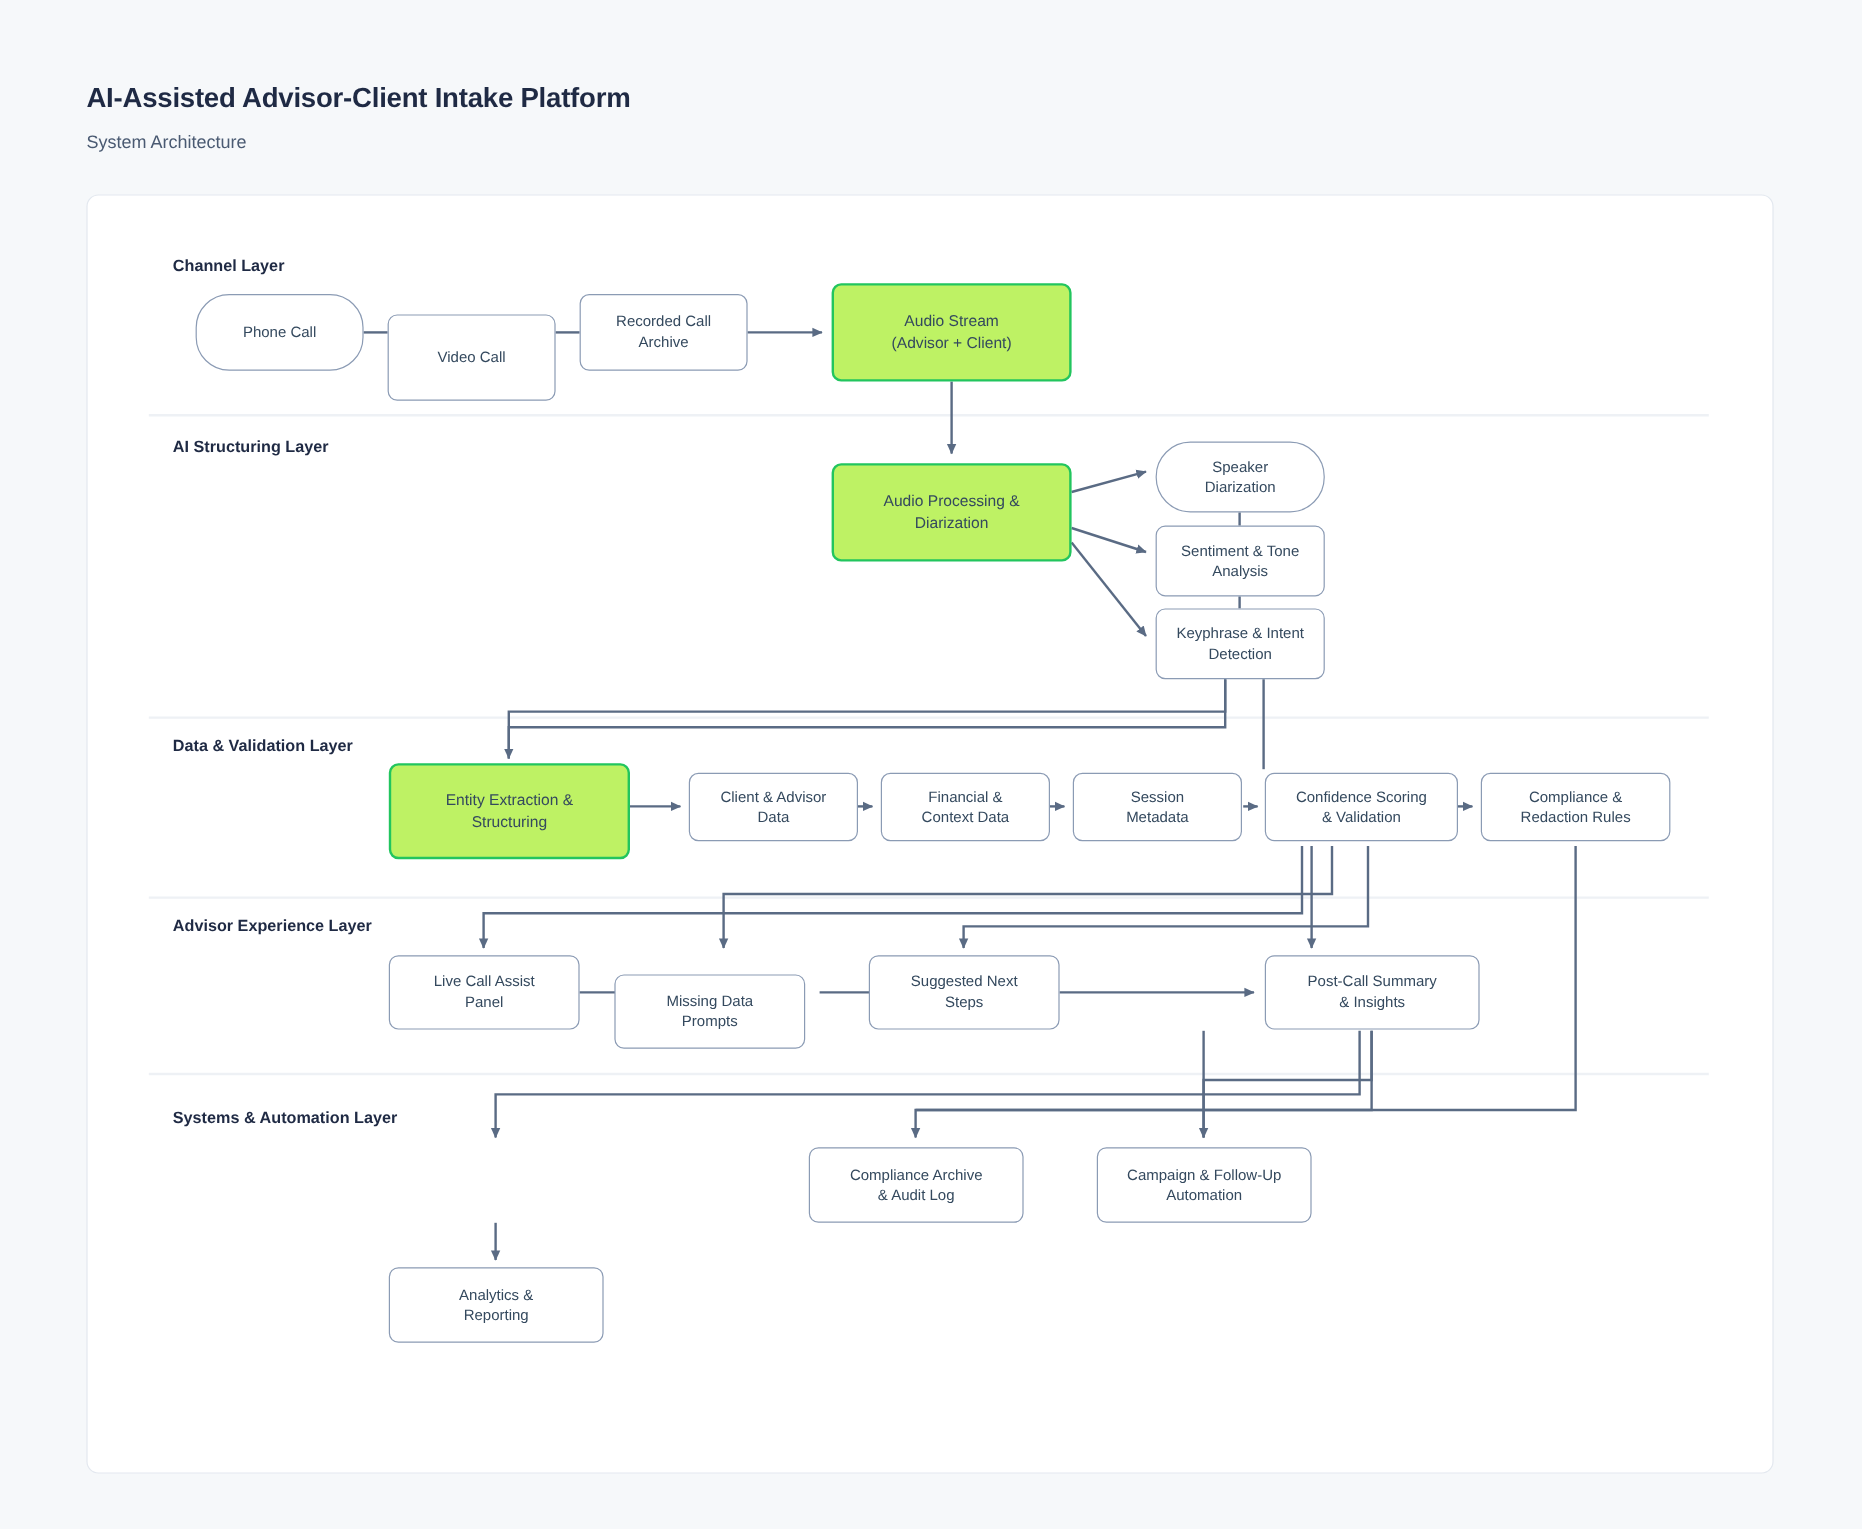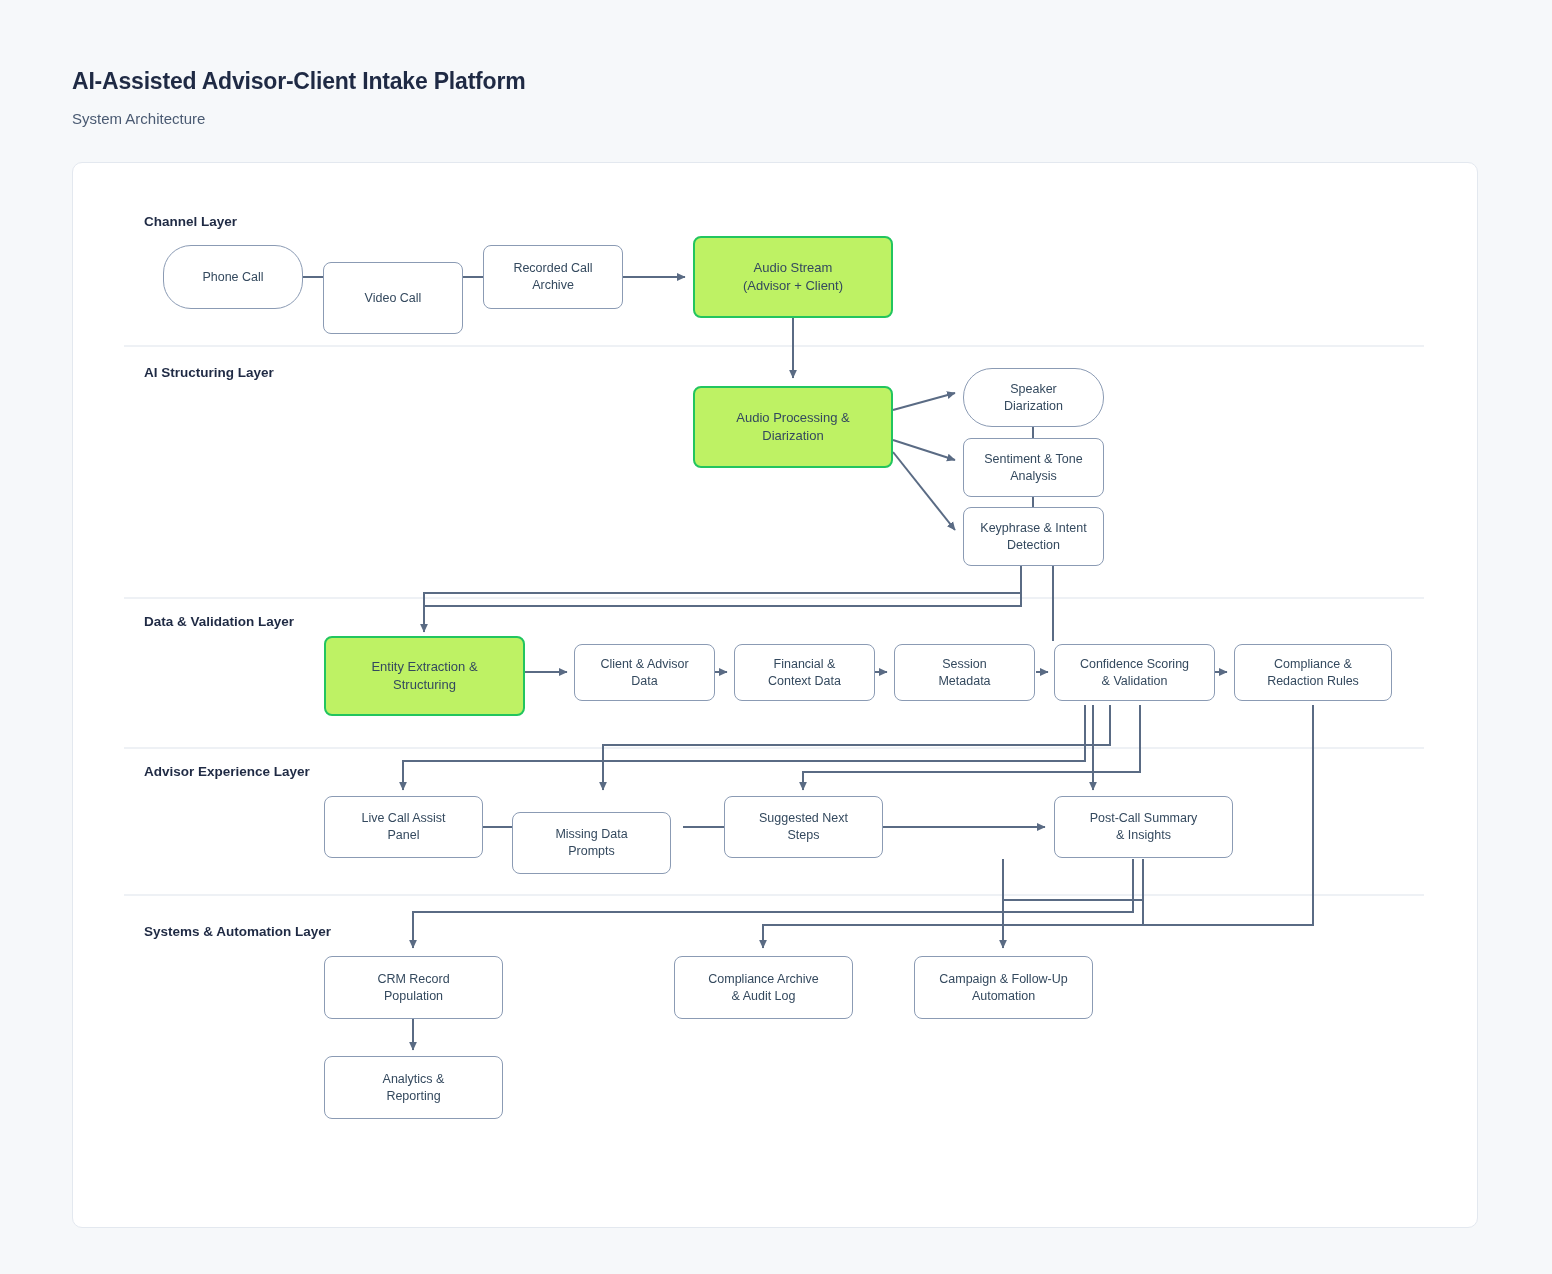--- a/index.html
+++ b/index.html
@@ -220,24 +220,20 @@
   </div>
   <div class="node" style="left:724px; top:796px; width:159px; height:62px;">
     <span class="lbl">Suggested Next
 Steps</span>
   </div>
   <div class="node" style="left:1054px; top:796px; width:179px; height:62px;">
     <span class="lbl">Post-Call Summary
 &amp; Insights</span>
   </div>
 
-  <div class="node" style="left:324px; top:956px; width:179px; height:63px;">
-    <span class="lbl">CRM Record
-Population</span>
-  </div>
   <div class="node" style="left:674px; top:956px; width:179px; height:63px;">
     <span class="lbl">Compliance Archive
 &amp; Audit Log</span>
   </div>
   <div class="node" style="left:914px; top:956px; width:179px; height:63px;">
     <span class="lbl">Campaign &amp; Follow-Up
 Automation</span>
   </div>
   <div class="node" style="left:324px; top:1056px; width:179px; height:63px;">
     <span class="lbl">Analytics &amp;

